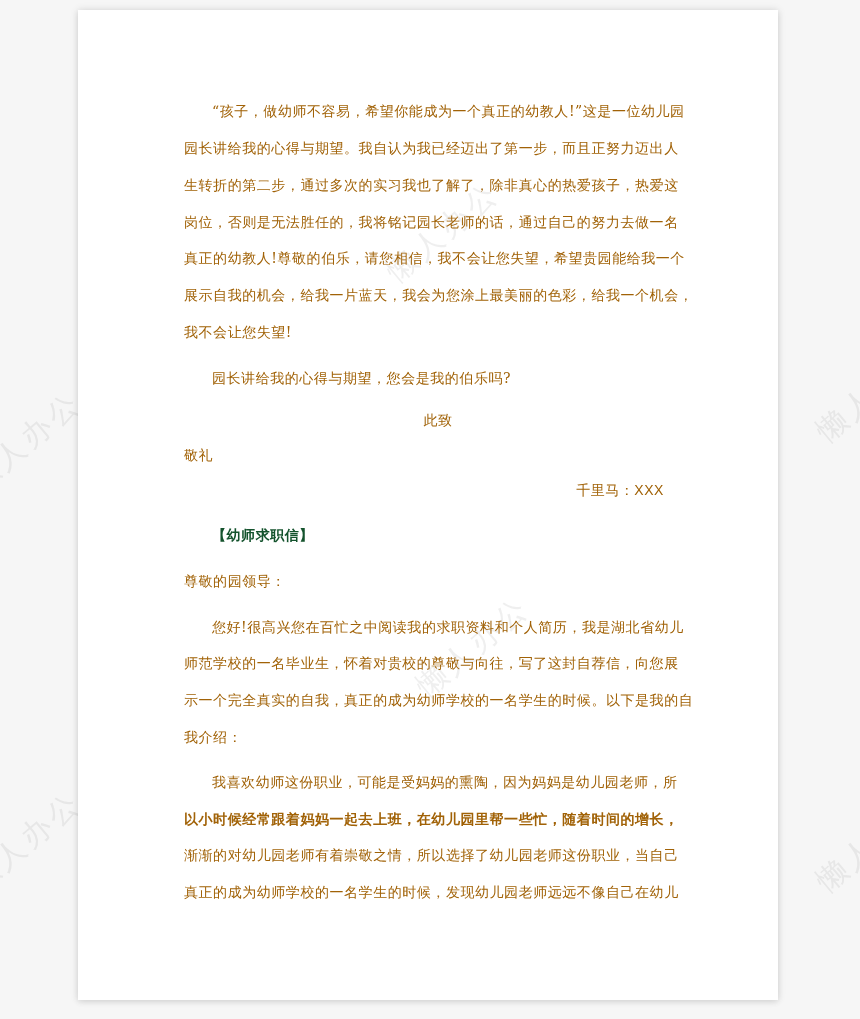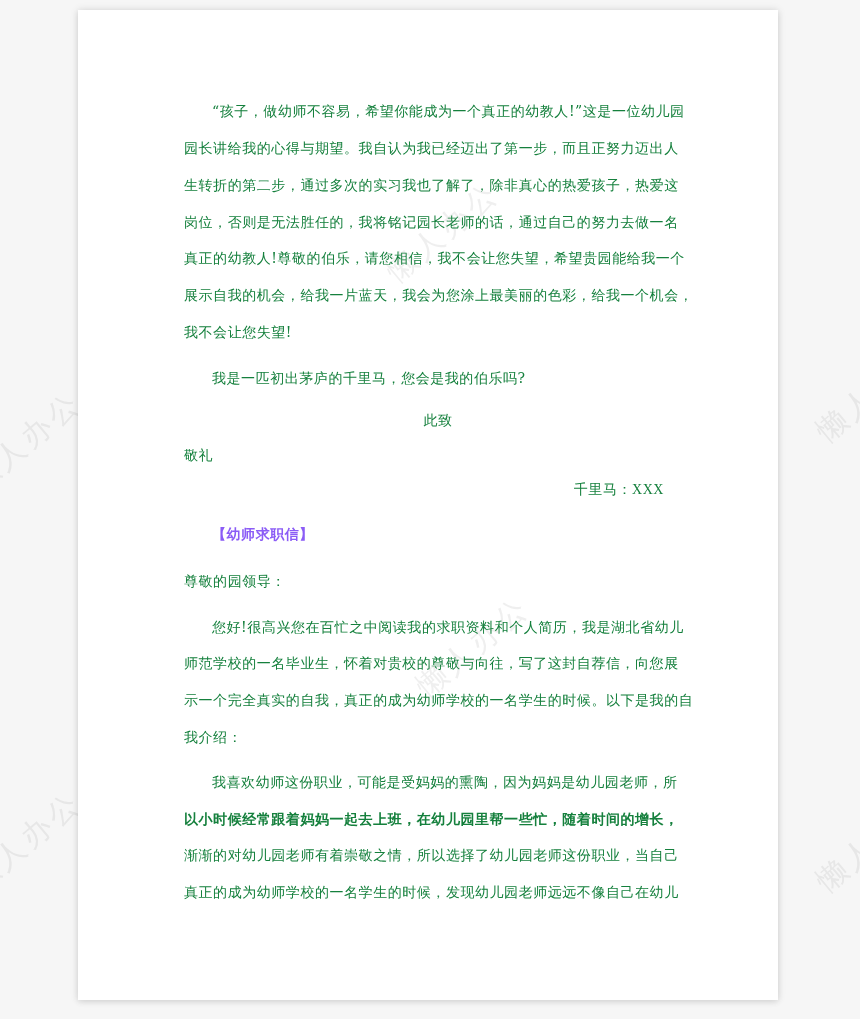--- a/index.html
+++ b/index.html
@@ -32,32 +32,32 @@
       left: 106px;
       top: 0;
       width: 480px;
     }
     .line {
       position: absolute;
       left: 0;
       width: 480px;
       font-size: 14px;
       line-height: 20px;
-      color: #15803d;
+      color: #a16207;
       white-space: nowrap;
       letter-spacing: 0.55px;
     }
     .line.justify {
       text-align: justify;
       text-align-last: justify;
     }
     .line.indent { padding-left: 28px; width: 452px; }
     .line.right { text-align: right; }
-    .line.bold { font-weight: bold; color: #8b5cf6; }
-    .sans { font-family: Liberation Serif, serif; }
+    .line.bold { font-weight: bold; color: #14532d; }
+    .sans { font-family: Liberation Sans, sans-serif; }
 
     .watermark {
       position: absolute;
       font-family: "DejaVu Sans", "Liberation Sans", sans-serif;
       font-size: 30px;
       color: rgba(120,120,120,0.12);
       transform: rotate(-40deg);
       transform-origin: left top;
       white-space: nowrap;
       letter-spacing: 4px;
@@ -82,21 +82,21 @@
     <div class="content">
 
       <div class="line justify indent" style="top:91px;">“孩子，做幼师不容易，希望你能成为一个真正的幼教人!”这是一位幼儿园</div>
       <div class="line justify" style="top:128px;">园长讲给我的心得与期望。我自认为我已经迈出了第一步，而且正努力迈出人</div>
       <div class="line justify" style="top:165px;">生转折的第二步，通过多次的实习我也了解了，除非真心的热爱孩子，热爱这</div>
       <div class="line justify" style="top:202px;">岗位，否则是无法胜任的，我将铭记园长老师的话，通过自己的努力去做一名</div>
       <div class="line justify" style="top:238px;">真正的幼教人!尊敬的伯乐，请您相信，我不会让您失望，希望贵园能给我一个</div>
       <div class="line justify" style="top:275px;">展示自我的机会，给我一片蓝天，我会为您涂上最美丽的色彩，给我一个机会，</div>
       <div class="line" style="top:312px;">我不会让您失望!</div>
 
-      <div class="line indent" style="top:358px;">我是一匹初出茅庐的千里马，您会是我的伯乐吗?</div>
+      <div class="line indent" style="top:358px;">园长讲给我的心得与期望，您会是我的伯乐吗?</div>
 
       <div class="line indent" style="top:400px;text-align:center;">此致</div>
       <div class="line" style="top:435px;">敬礼</div>
       <div class="line right sans" style="top:470px;">千里马：XXX</div>
 
       <div class="line indent bold sans" style="top:515px;">【幼师求职信】</div>
       <div class="line" style="top:561px;">尊敬的园领导：</div>
 
       <div class="line justify indent" style="top:607px;">您好!很高兴您在百忙之中阅读我的求职资料和个人简历，我是湖北省幼儿</div>
       <div class="line justify" style="top:643px;">师范学校的一名毕业生，怀着对贵校的尊敬与向往，写了这封自荐信，向您展</div>

